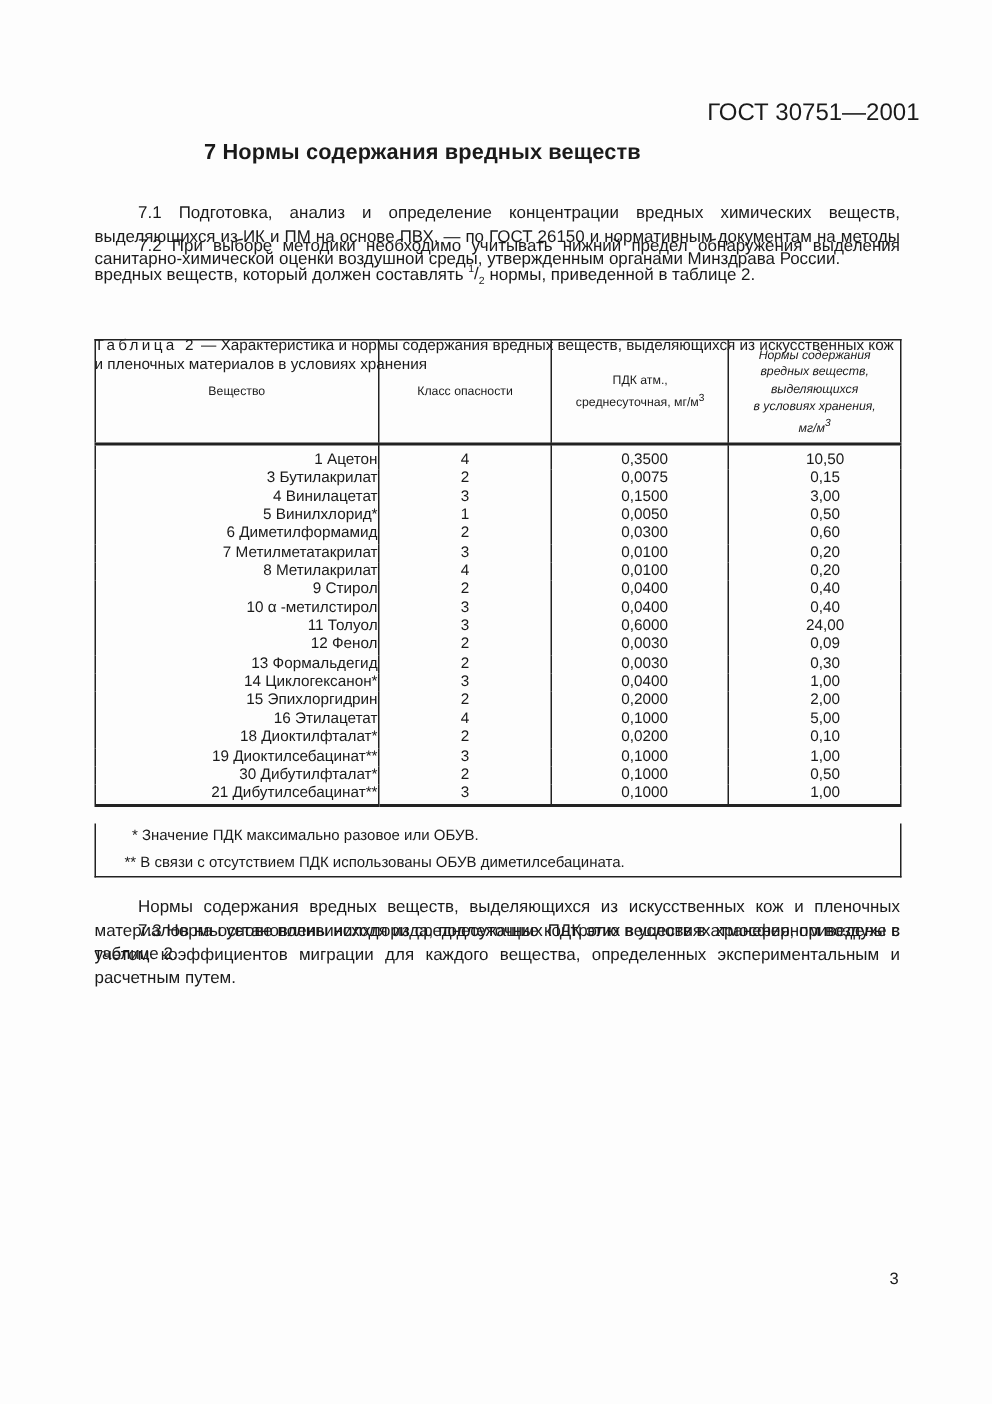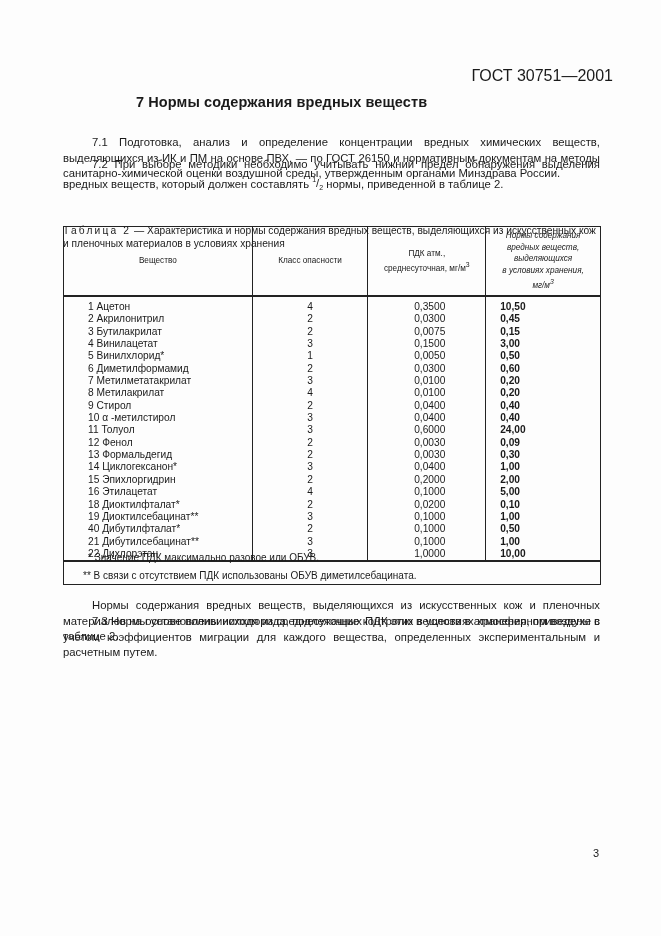--- a/index.html
+++ b/index.html
@@ -25,24 +25,24 @@
       border: 1px solid #222; font-weight: normal; font-size: 8.2px; line-height: 11.5px;
       height: 68px; text-align: center; vertical-align: middle; padding: 0 3px;
     }
     table.main th:first-child { border-left: 1.5px solid #222; margin-top: 38px; }
     table.main th:last-child { border-right: 1.5px solid #222; font-style: italic; }
     table.main thead tr { border-top: 1.5px solid #222; border-bottom: 2px solid #222; }
     table.main td {
       border-left: 1px solid #222; border-right: 1px solid #222;
       padding: 0; height: 12.35px; line-height: 12.35px; vertical-align: middle;
     }
-    table.main td.name { padding-left: 24px; text-align: left; }
+    table.main td.name { padding-left: 24px; text-align: right; }
     table.main td.c { text-align: center; }
     table.main td.c3 { padding-left: 6px; }
-    table.main td.c4 { padding-left: 14px; font-weight: bold; }
+    table.main td.c4 { text-align: center; padding-left: 14px; }
     table.main tbody tr:first-child td { padding-top: 4px; }
     table.main tbody tr:last-child td { border-bottom: 2px solid #222; }
     table.main col.w1 { width: 189px; }
     table.main col.w2 { width: 116px; }
     table.main col.w3 { width: 118px; }
     table.main col.w4 { width: 115px; }
     .fn-box {
       left: 63px; top: 549px; width: 536px; height: 35px;
       border-left: 1.5px solid #222; border-right: 1.5px solid #222; border-bottom: 1px solid #222;
       font-size: 10px;
@@ -82,26 +82,20 @@
     </tr>
   </thead>
   <tbody id="tbody">
       <tr>
         <td class="name">1 Ацетон</td>
         <td class="c">4</td>
         <td class="c c3">0,3500</td>
         <td class="c4">10,50</td>
       </tr>
       <tr>
-        <td class="name">2 Акрилонитрил</td>
-        <td class="c">2</td>
-        <td class="c c3">0,0300</td>
-        <td class="c4">0,45</td>
-      </tr>
-      <tr>
         <td class="name">3 Бутилакрилат</td>
         <td class="c">2</td>
         <td class="c c3">0,0075</td>
         <td class="c4">0,15</td>
       </tr>
       <tr>
         <td class="name">4 Винилацетат</td>
         <td class="c">3</td>
         <td class="c c3">0,1500</td>
         <td class="c4">3,00</td>
@@ -184,36 +178,30 @@
         <td class="c c3">0,0200</td>
         <td class="c4">0,10</td>
       </tr>
       <tr>
         <td class="name">19 Диоктилсебацинат**</td>
         <td class="c">3</td>
         <td class="c c3">0,1000</td>
         <td class="c4">1,00</td>
       </tr>
       <tr>
-        <td class="name">40 Дибутилфталат*</td>
+        <td class="name">30 Дибутилфталат*</td>
         <td class="c">2</td>
         <td class="c c3">0,1000</td>
         <td class="c4">0,50</td>
       </tr>
       <tr>
         <td class="name">21 Дибутилсебацинат**</td>
         <td class="c">3</td>
         <td class="c c3">0,1000</td>
         <td class="c4">1,00</td>
-      </tr>
-      <tr>
-        <td class="name">22 Дихлорэтан</td>
-        <td class="c">3</td>
-        <td class="c c3">1,0000</td>
-        <td class="c4">10,00</td>
       </tr>
     </tbody>
 </table>
 
 <div class="abs fn-box">
   <div class="fn1">* Значение ПДК максимально разовое или ОБУВ.</div>
   <div class="fn2">** В связи с отсутствием ПДК использованы ОБУВ диметилсебацината.</div>
 </div>
 
 <div class="abs para p-after"><span class="ind"></span><span>Нормы содержания вредных веществ, выделяющихся из искусственных кож и пленочных материалов на основе поливинилхлорида, подлежащие контролю в условиях хранения, приведены в таблице 2.</span></div>

